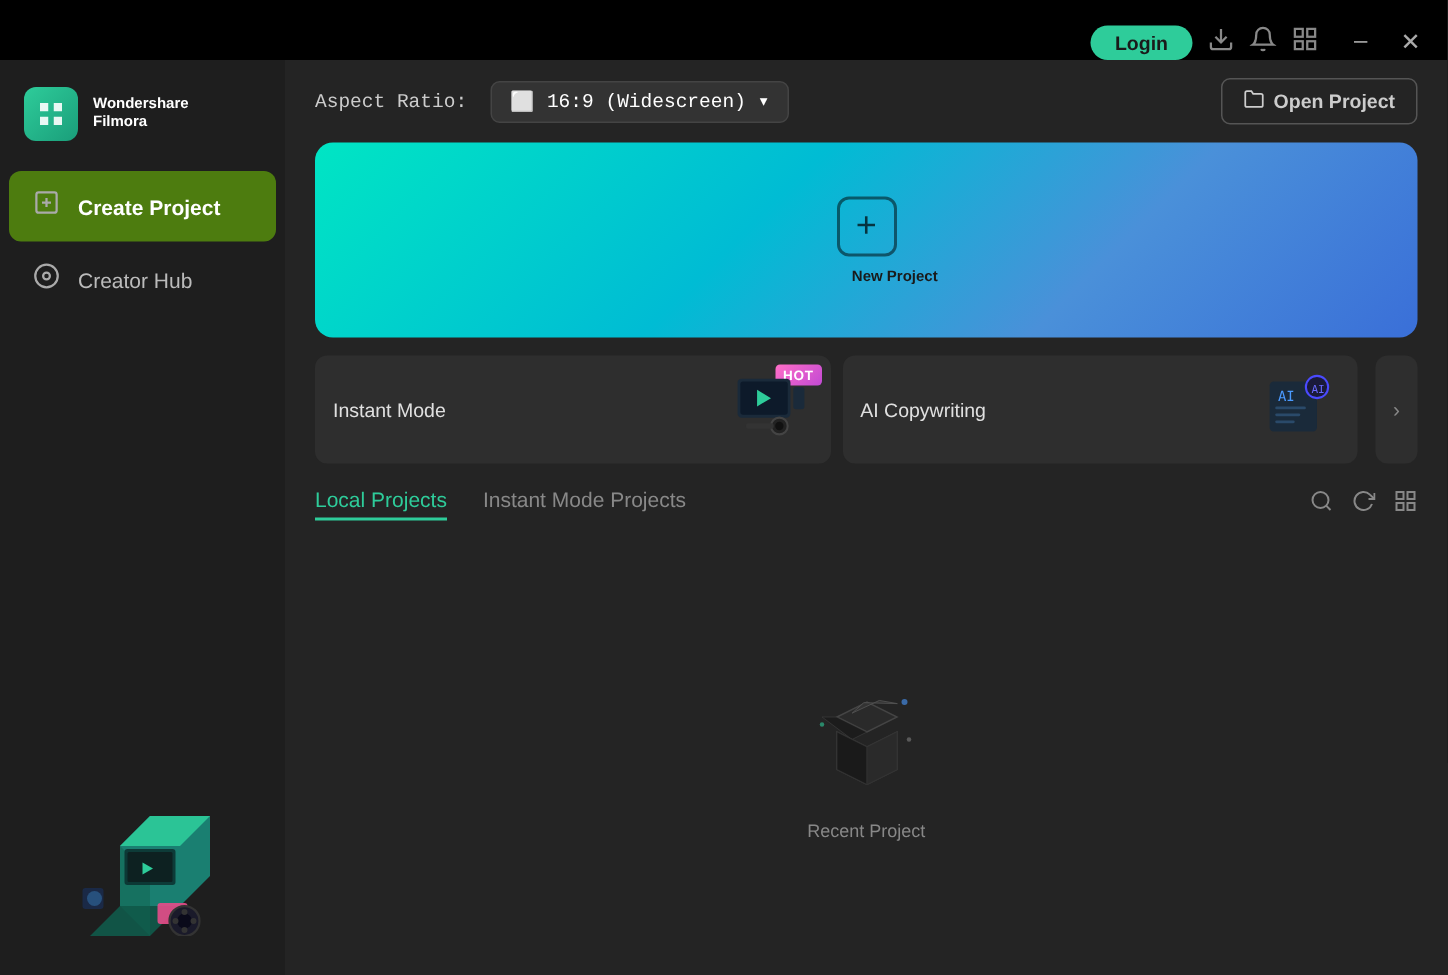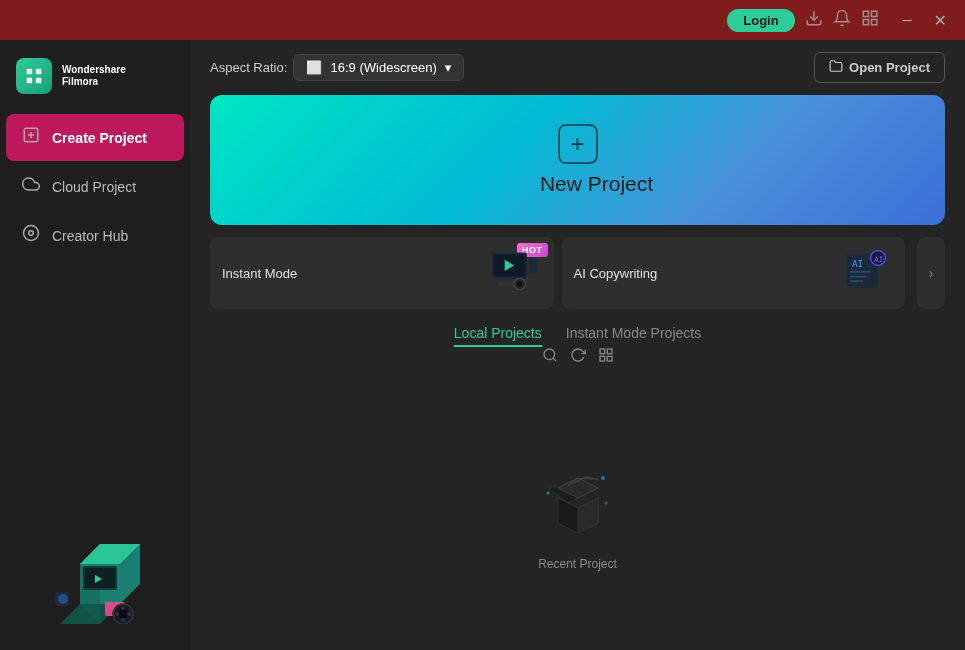--- a/index.html
+++ b/index.html
@@ -10,23 +10,23 @@
       font-family: -apple-system, BlinkMacSystemFont, 'Segoe UI', sans-serif;
       color: #fff;
       overflow: hidden;
       display: flex;
       flex-direction: column;
     }
 
     
     .title-bar {
       height: 40px;
-      background: #7f1d1d;
-      display: flex;
-      align-items: center;
+      background: #000000;
+      display: flex;
+      align-items: flex-end;
       justify-content: flex-end;
       padding: 0 12px;
       gap: 12px;
       flex-shrink: 0;
     }
     .title-bar-actions {
       display: flex;
       align-items: center;
       gap: 10px;
     }
@@ -114,21 +114,21 @@
       display: flex;
       align-items: center;
       gap: 12px;
       padding: 12px 16px;
       cursor: pointer;
       border-radius: 8px;
       margin: 0 6px;
       transition: background 0.15s;
     }
     .sidebar-item.active {
-      background: #be185d;
+      background: #4d7c0f;
     }
     .sidebar-item-icon {
       font-size: 18px;
       color: #aaa;
     }
     .sidebar-item.active .sidebar-item-label {
       color: #fff;
       font-weight: 600;
     }
     .sidebar-item-label {
@@ -158,21 +158,22 @@
       display: flex;
       align-items: center;
       justify-content: space-between;
       padding: 12px 20px;
       background: #242424;
       flex-shrink: 0;
     }
     .aspect-ratio-control {
       display: flex;
       align-items: center;
-      gap: 6px;
+      gap: 16px;
+      font-family: Liberation Mono, monospace;
     }
     .aspect-label {
       font-size: 13px;
       color: #ccc;
     }
     .aspect-dropdown {
       background: #333;
       border: 1px solid #444;
       border-radius: 6px;
       color: #fff;
@@ -220,22 +221,22 @@
       border: 2px solid rgba(0,0,0,0.5);
       border-radius: 8px;
       display: flex;
       align-items: center;
       justify-content: center;
       font-size: 24px;
       color: rgba(0,0,0,0.7);
       font-weight: 300;
     }
     .new-project-label {
-      font-size: 21px;
-      font-weight: 400;
+      font-size: 10px;
+      font-weight: 700;
       color: #1a1a1a;
       padding-left: 38px;
     }
     .feature-card {
       flex: 1;
       background: #2e2e2e;
       border-radius: 8px;
       margin-right: 4px;
       height: 72px;
       display: flex;
@@ -293,21 +294,20 @@
       flex-direction: column;
       overflow: hidden;
       padding: 0 20px;
     }
     .projects-header {
       display: flex;
       align-items: center;
       justify-content: space-between;
       margin-bottom: 16px;
       flex-shrink: 0;
-      flex-direction: column;
     }
     .project-tabs {
       display: flex;
       gap: 24px;
     }
     .project-tab {
       font-size: 14px;
       cursor: pointer;
       padding-bottom: 4px;
       color: #888;
@@ -412,28 +412,20 @@
     <nav class="sidebar-nav">
       <div class="sidebar-item active">
         <span class="sidebar-item-icon">
           <svg width="18" height="18" viewBox="0 0 24 24" fill="none" stroke="#aaa" stroke-width="2">
             <rect x="3" y="3" width="18" height="18" rx="2"></rect>
             <line x1="12" y1="8" x2="12" y2="16"></line>
             <line x1="8" y1="12" x2="16" y2="12"></line>
           </svg>
         </span>
         <span class="sidebar-item-label">Create Project</span>
-      </div>
-      <div class="sidebar-item">
-        <span class="sidebar-item-icon">
-          <svg width="18" height="18" viewBox="0 0 24 24" fill="none" stroke="#aaa" stroke-width="2">
-            <path d="M18 10h-1.26A8 8 0 1 0 9 20h9a5 5 0 0 0 0-10z"></path>
-          </svg>
-        </span>
-        <span class="sidebar-item-label">Cloud Project</span>
       </div>
       <div class="sidebar-item">
         <span class="sidebar-item-icon">
           <svg width="18" height="18" viewBox="0 0 24 24" fill="none" stroke="#aaa" stroke-width="2">
             <circle cx="12" cy="12" r="10"></circle>
             <circle cx="12" cy="12" r="3"></circle>
           </svg>
         </span>
         <span class="sidebar-item-label">Creator Hub</span>
       </div>

